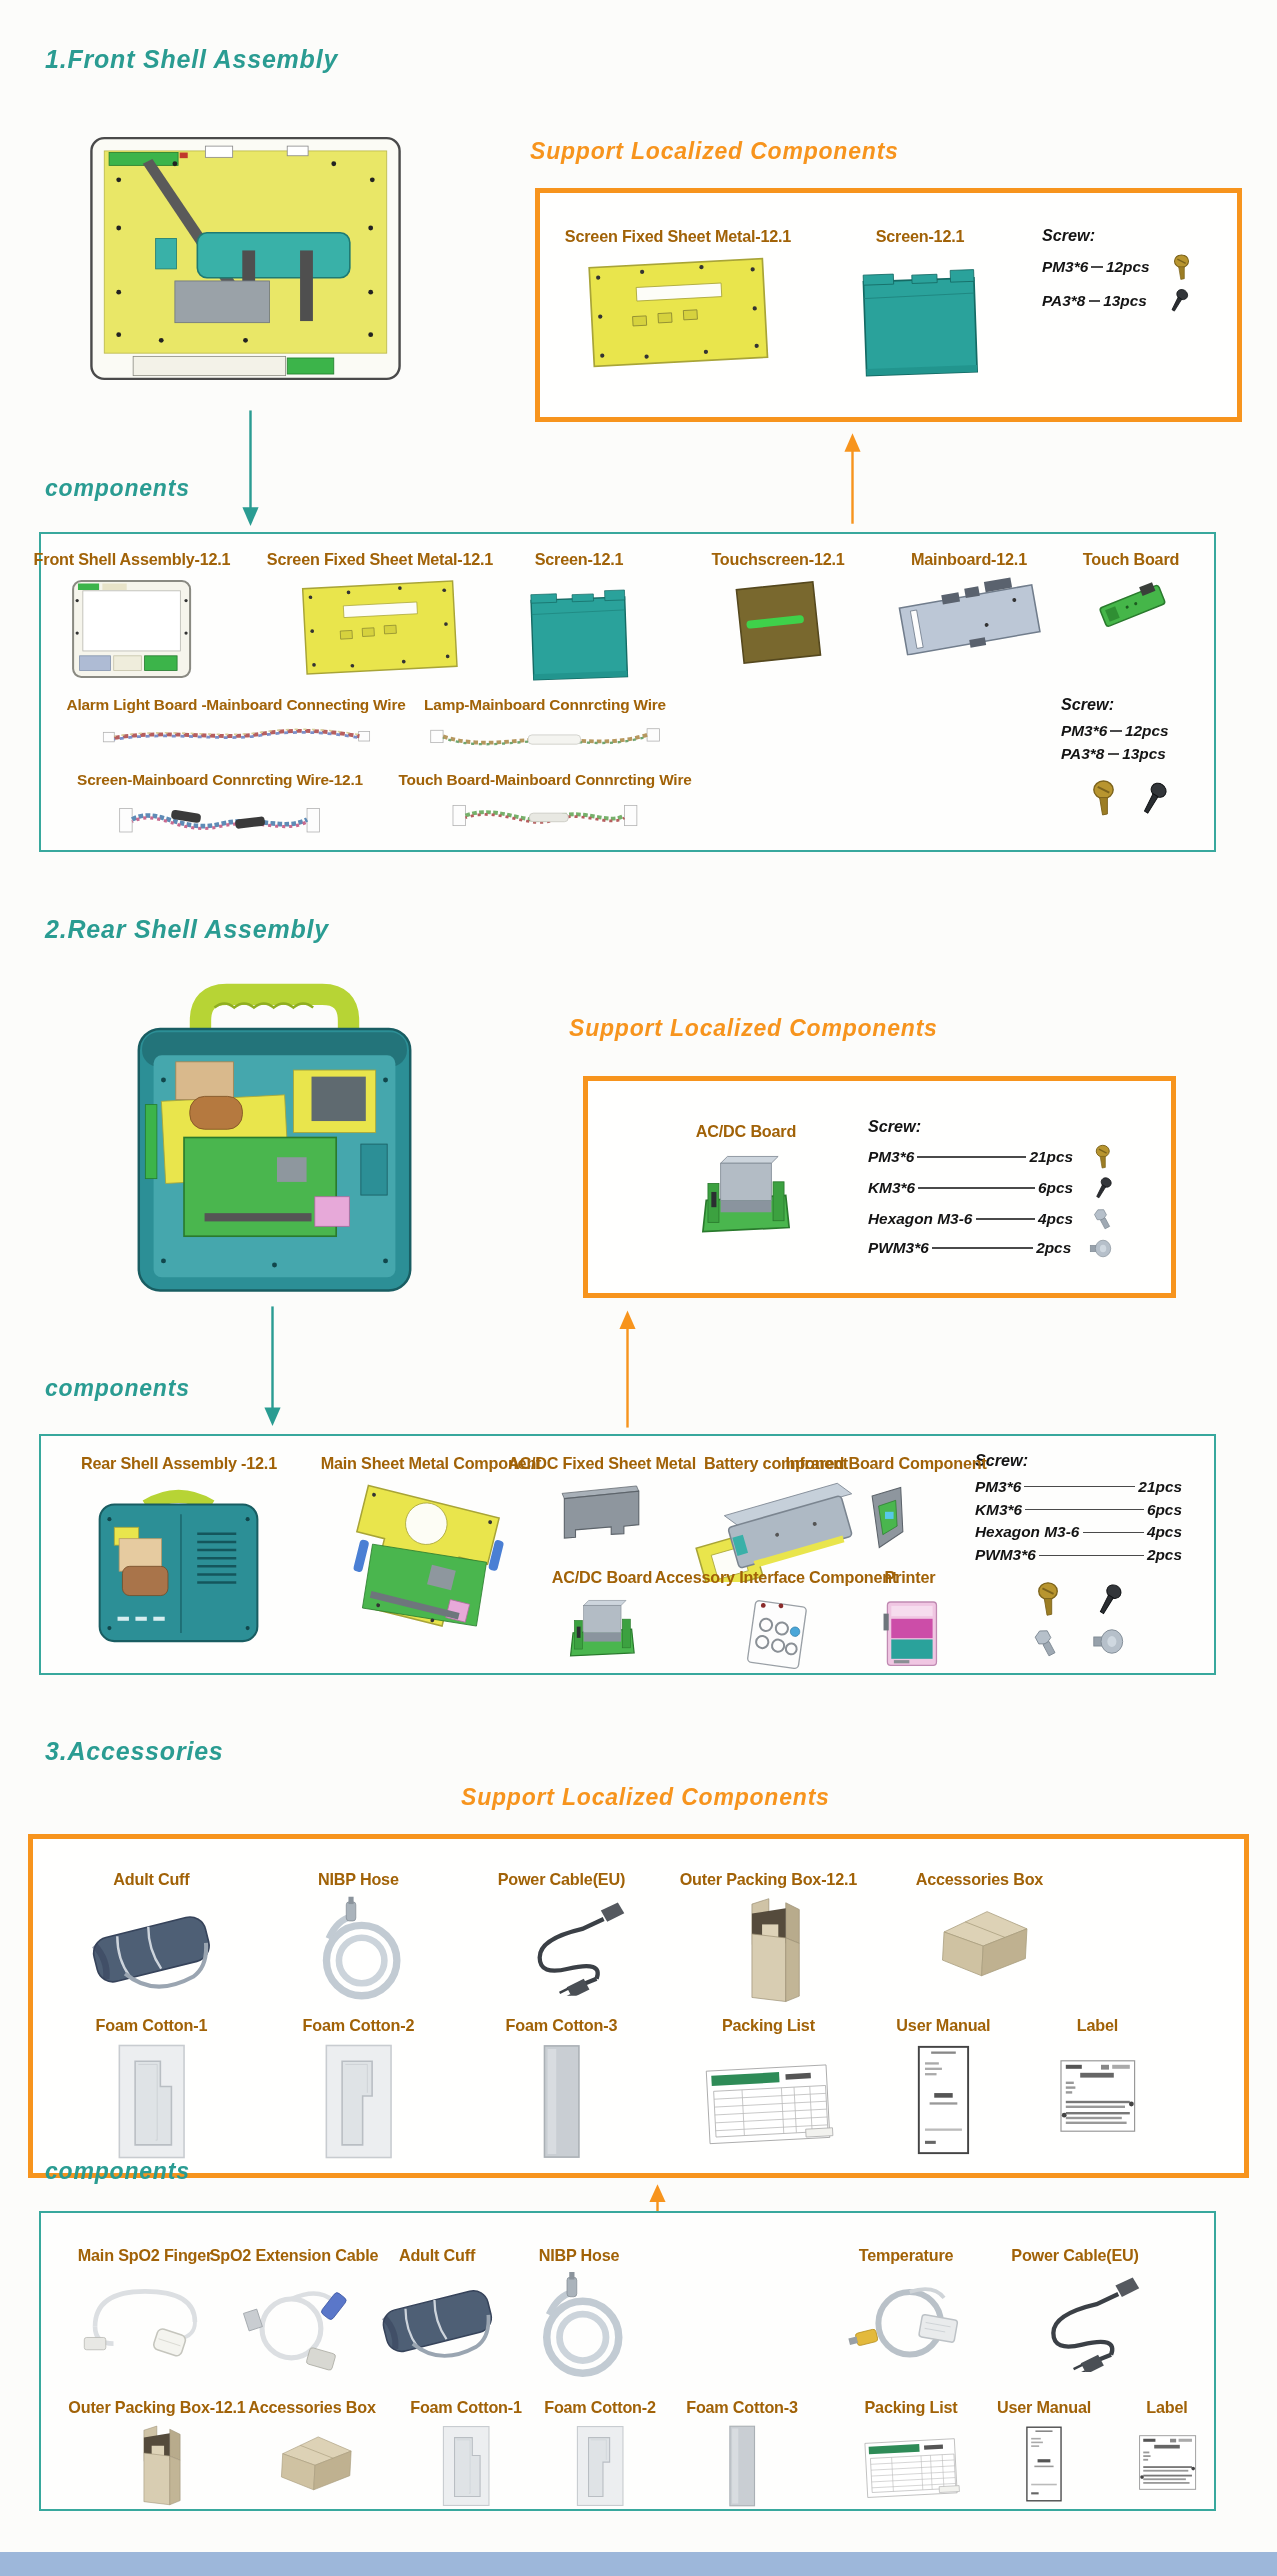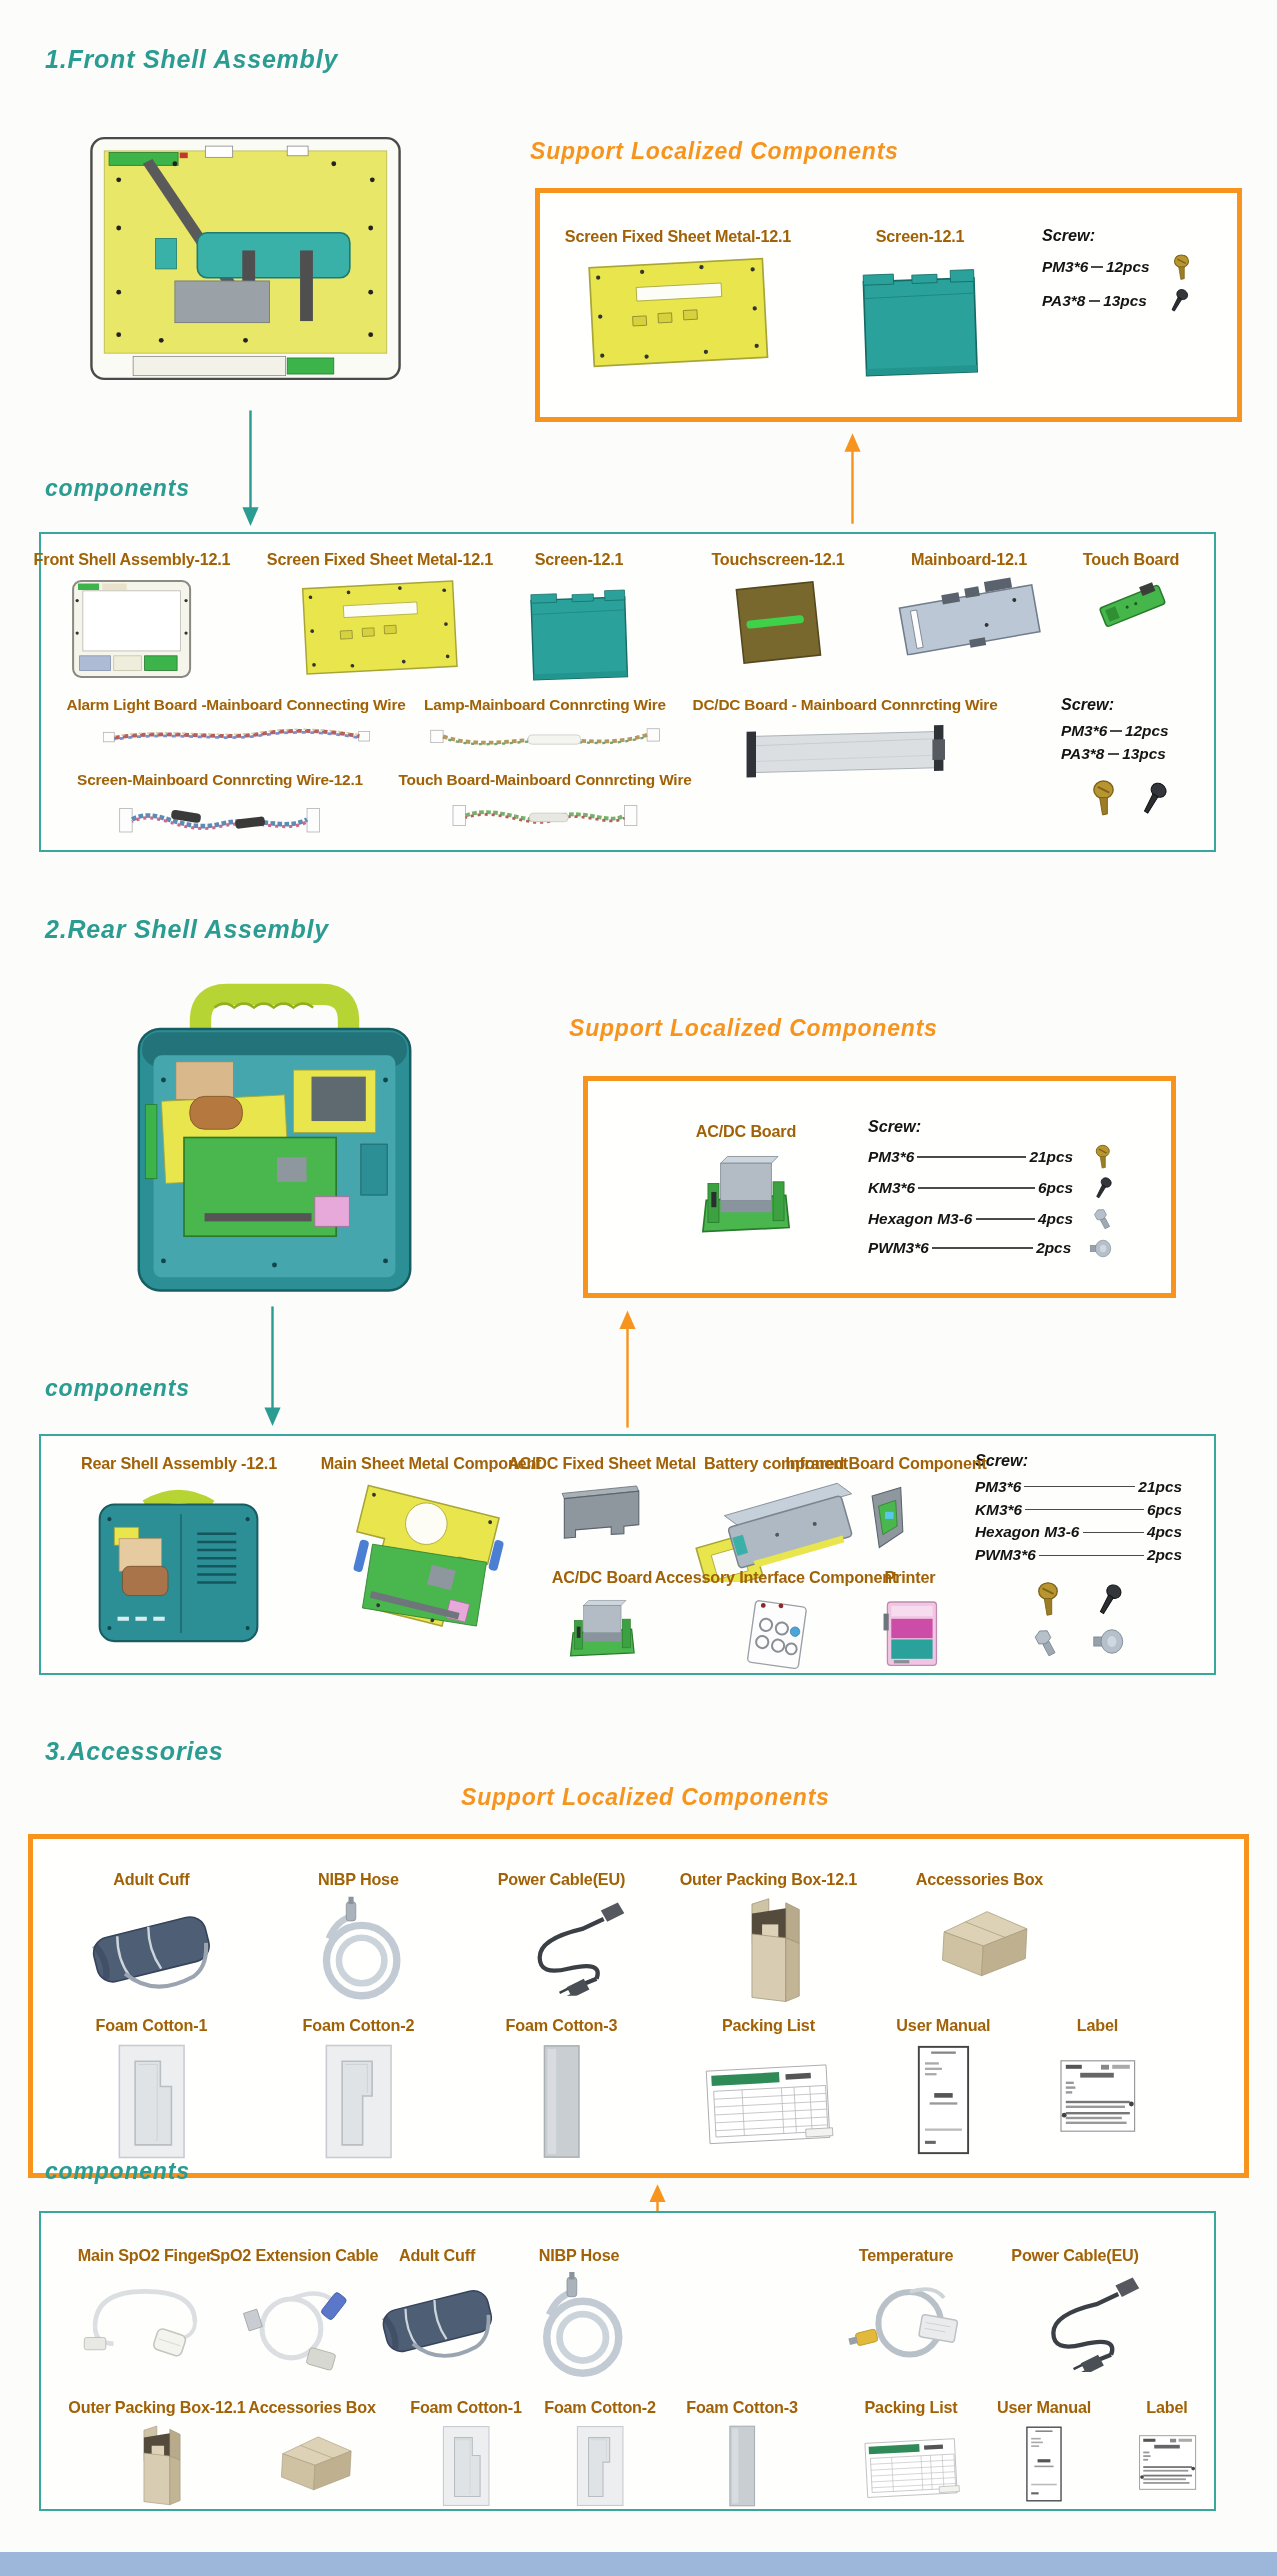--- a/index.html
+++ b/index.html
@@ -625,26 +625,20 @@
       <svg width="268" height="29" viewBox="0 0 340 36">
           <use href="#sym-wire-a"></use>
         </svg>
     </div>
     <div class="item" style="left:504px;top:162px">
       <div class="lbl small">Lamp-Mainboard Connrcting Wire</div>
       <svg width="232" height="34" viewBox="0 0 300 44">
           <use href="#sym-wire-b"></use>
         </svg>
     </div>
-    <div class="item" style="left:804px;top:162px">
-      <div class="lbl small">DC/DC Board - Mainboard Connrcting Wire</div>
-      <svg width="213" height="63" viewBox="0 0 270 80">
-          <use href="#sym-ribbon"></use>
-        </svg>
-    </div>
     <div class="screws" style="left:1020px;top:161px;width:134px">
       <div class="stitle">Screw:</div>
       <div class="srow">
         <span>PM3*6</span>
         <span class="sline short"></span>
         <span>12pcs</span>
       </div>
       <div class="srow">
         <span>PA3*8</span>
         <span class="sline short"></span>

